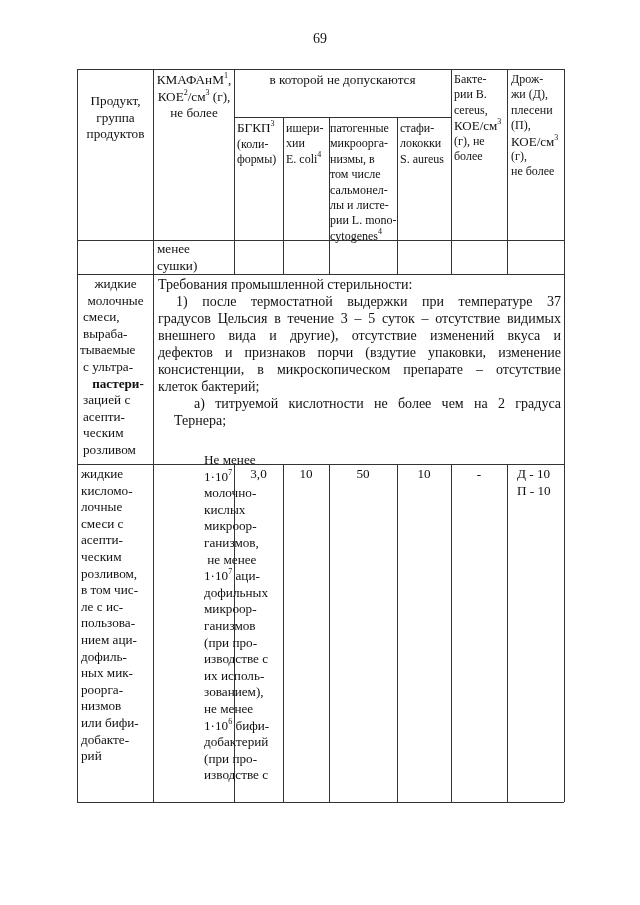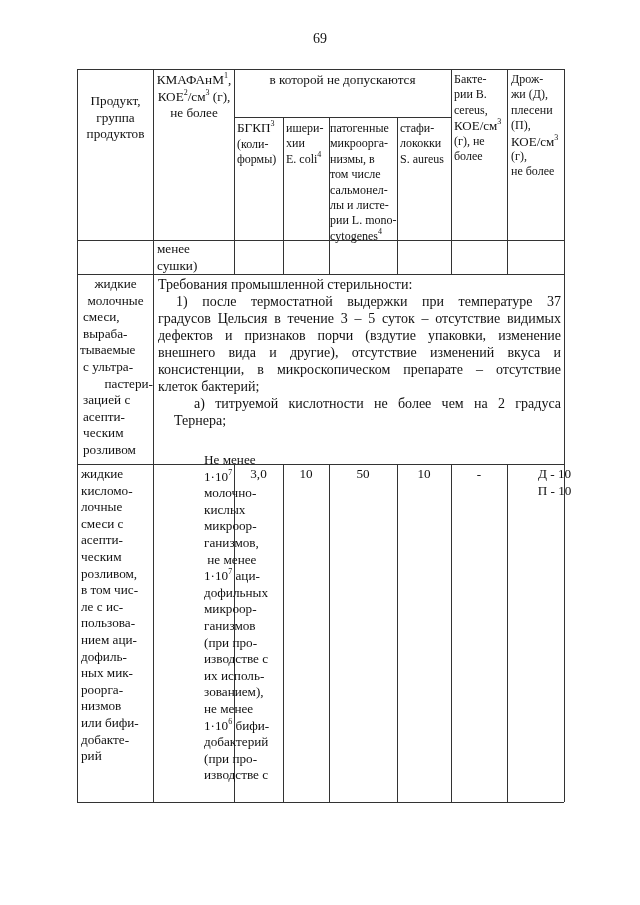--- a/index.html
+++ b/index.html
@@ -116,33 +116,33 @@
   <span class="line">сушки)</span>
 </div>
 
 <div class="cell c" style="left:78px; top:276px; width:75px;">
   <span class="line">жидкие</span>
   <span class="line">молочные</span>
   <span class="line" style="text-align:left; padding-left:5px;">смеси,</span>
   <span class="line" style="text-align:left; padding-left:5px;">выраба-</span>
   <span class="line" style="text-align:left; padding-left:2px;">тываемые</span>
   <span class="line" style="text-align:left; padding-left:5px;">с ультра-</span>
-  <span class="line" style="text-align:right; padding-left:5px;">пастери-</span>
+  <span class="line" style="text-align:center; padding-left:5px;font-weight:bold;">пастери-</span>
   <span class="line" style="text-align:left; padding-left:5px;">зацией с</span>
   <span class="line" style="text-align:left; padding-left:5px;">асепти-</span>
   <span class="line" style="text-align:left; padding-left:5px;">ческим</span>
   <span class="line" style="text-align:left; padding-left:5px;">розливом</span>
 </div>
 
 <div class="cell" style="left:158px; top:276px; width:403px; font-size:14px; line-height:17px;">
   <span class="line">Требования промышленной стерильности:</span>
   <span class="just" style="padding-left:18px;">1) после термостатной выдержки при температуре 37</span>
   <span class="just">градусов Цельсия в течение 3 – 5 суток – отсутствие видимых</span>
+  <span class="just">внешнего вида и другие), отсутствие изменений вкуса и</span>
   <span class="just">дефектов и признаков порчи (вздутие упаковки, изменение</span>
-  <span class="just">внешнего вида и другие), отсутствие изменений вкуса и</span>
   <span class="just">консистенции, в микроскопическом препарате – отсутствие</span>
   <span class="line">клеток бактерий;</span>
   <span class="just" style="padding-left:36px;">а) титруемой кислотности не более чем на 2 градуса</span>
   <span class="line" style="padding-left:16px;">Тернера;</span>
 </div>
 
 <div class="cell" style="left:81px; top:466px; width:72px;">
   <span class="line">жидкие</span>
   <span class="line">кисломо-</span>
   <span class="line">лочные</span>
@@ -184,16 +184,16 @@
   <span class="line">добактерий</span>
   <span class="line">(при про-</span>
   <span class="line">изводстве с</span>
 </div>
 
 <div class="cell c" style="left:234px; top:466px; width:49px;">3,0</div>
 <div class="cell c" style="left:283px; top:466px; width:46px;">10</div>
 <div class="cell c" style="left:329px; top:466px; width:68px;">50</div>
 <div class="cell c" style="left:397px; top:466px; width:54px;">10</div>
 <div class="cell c" style="left:451px; top:466px; width:56px;">-</div>
-<div class="cell" style="left:528px; top:466px; width:53px;text-align:center;">
+<div class="cell" style="left:517px; top:466px; width:53px;">
   <span class="line">Д - 10</span>
   <span class="line">П - 10</span>
 </div>
 
 </body></html>

